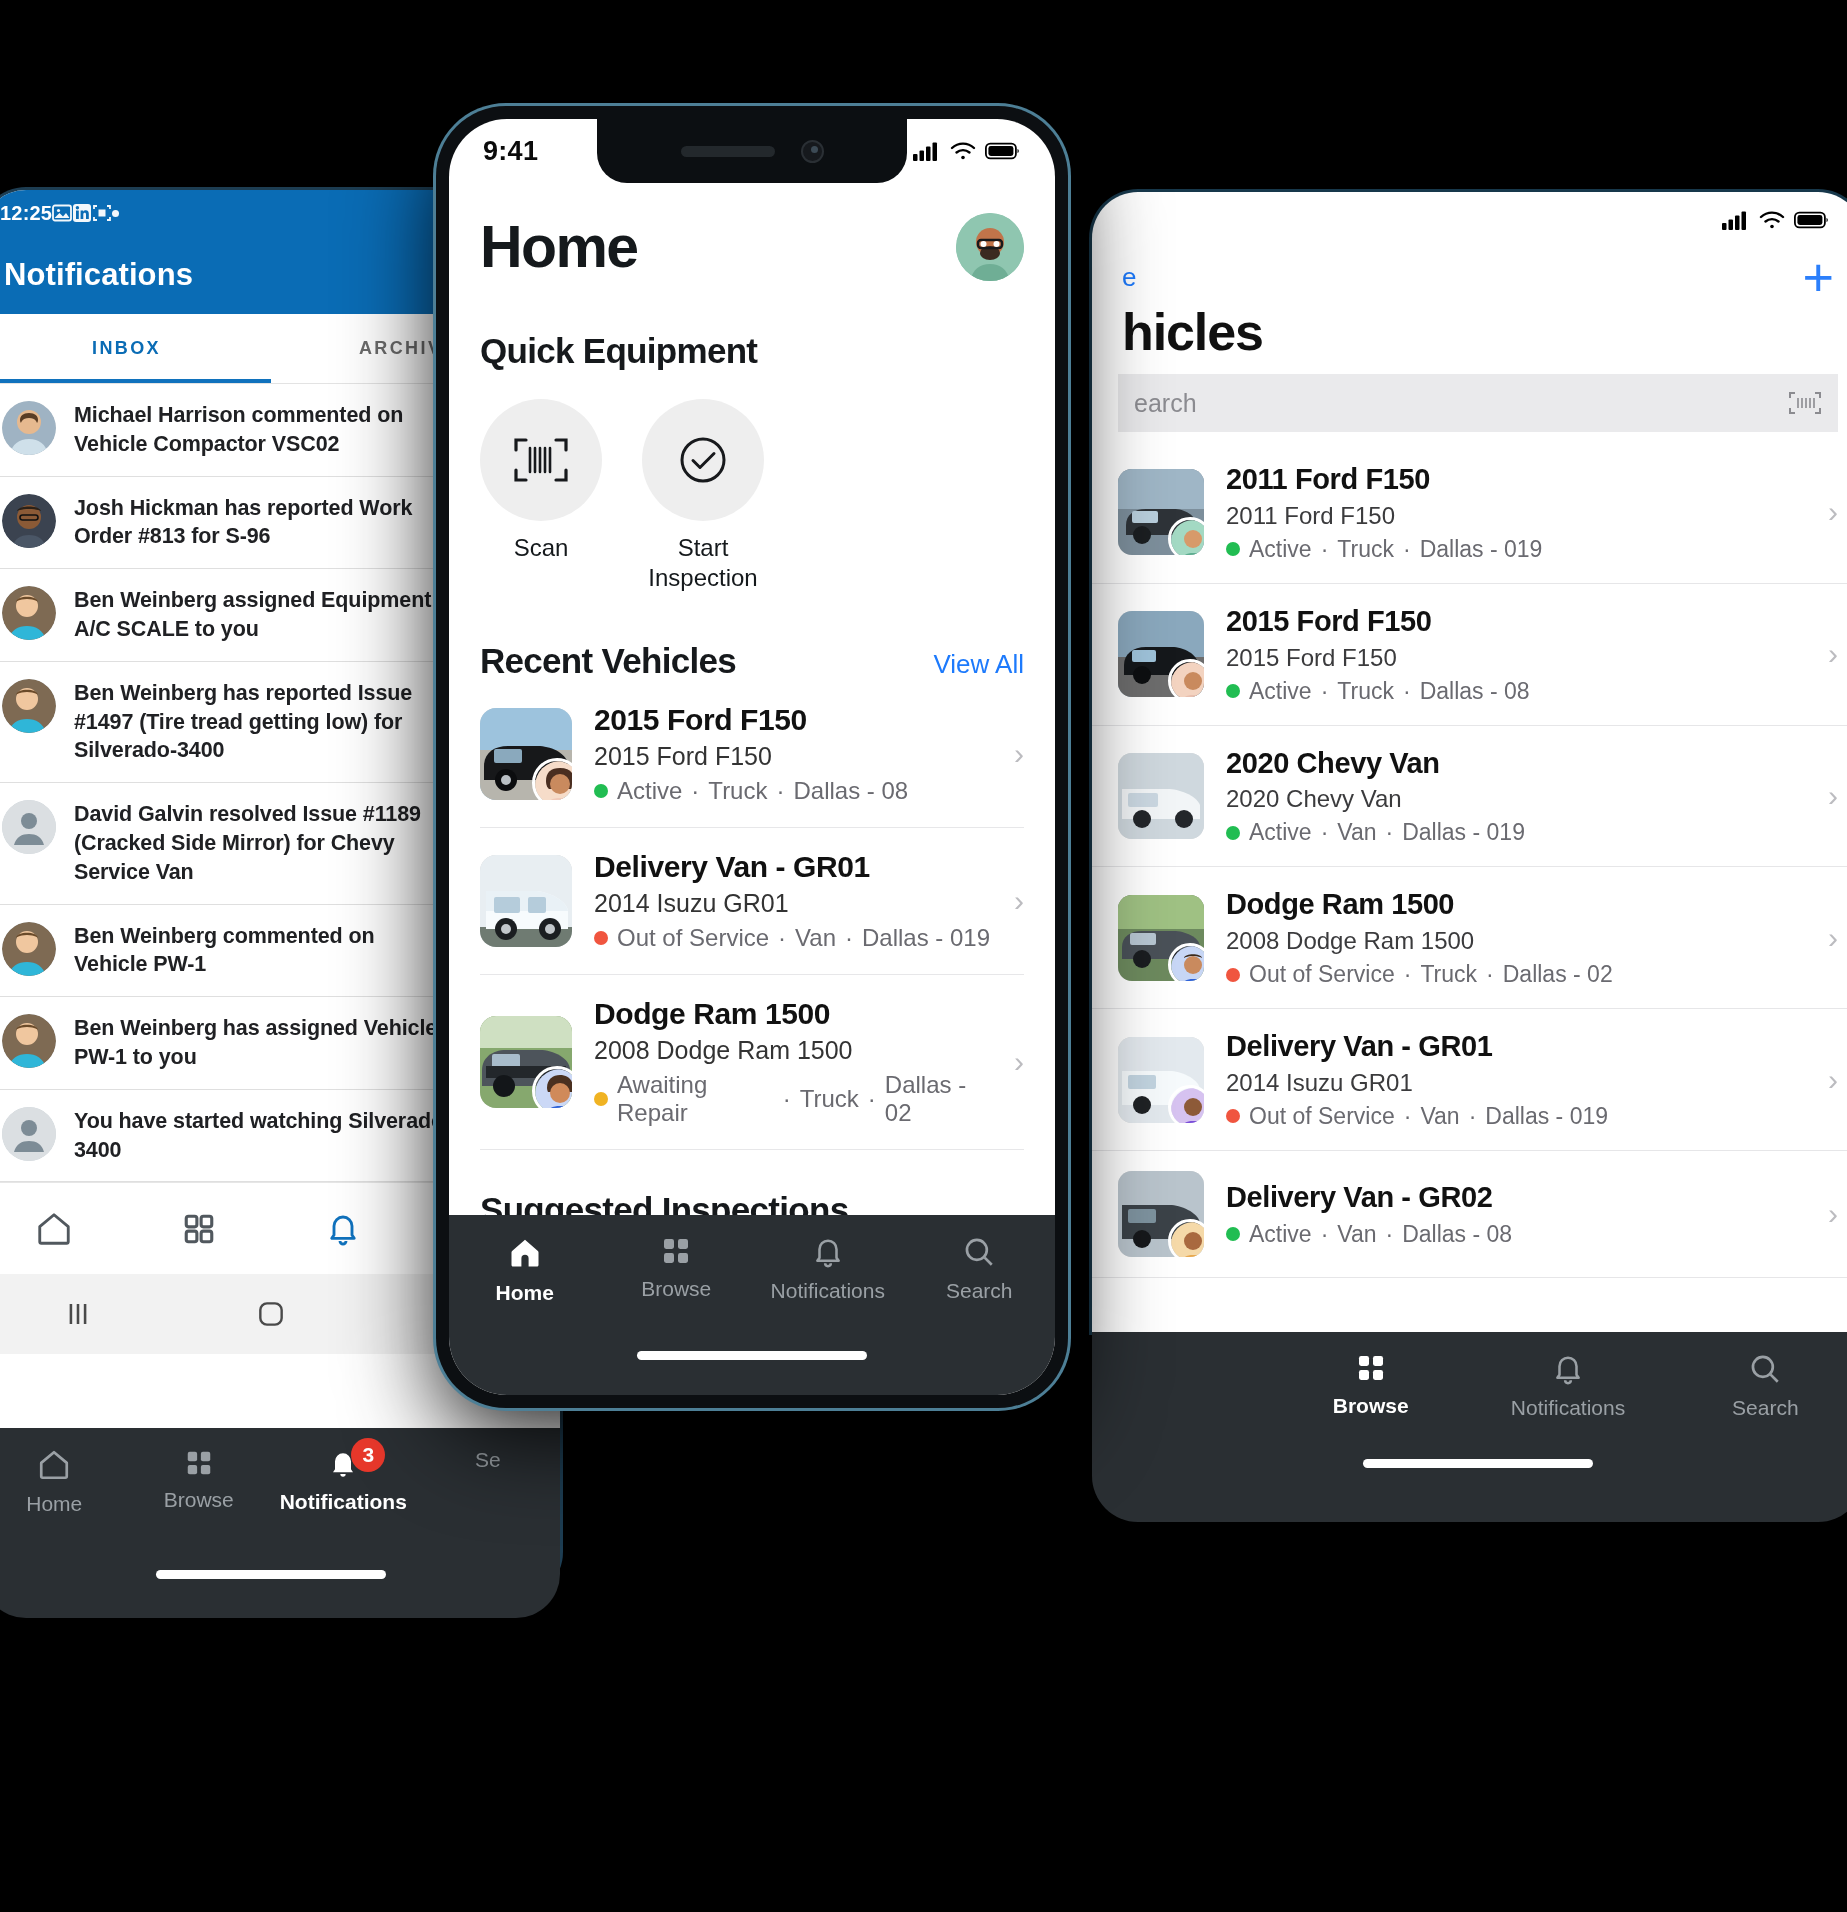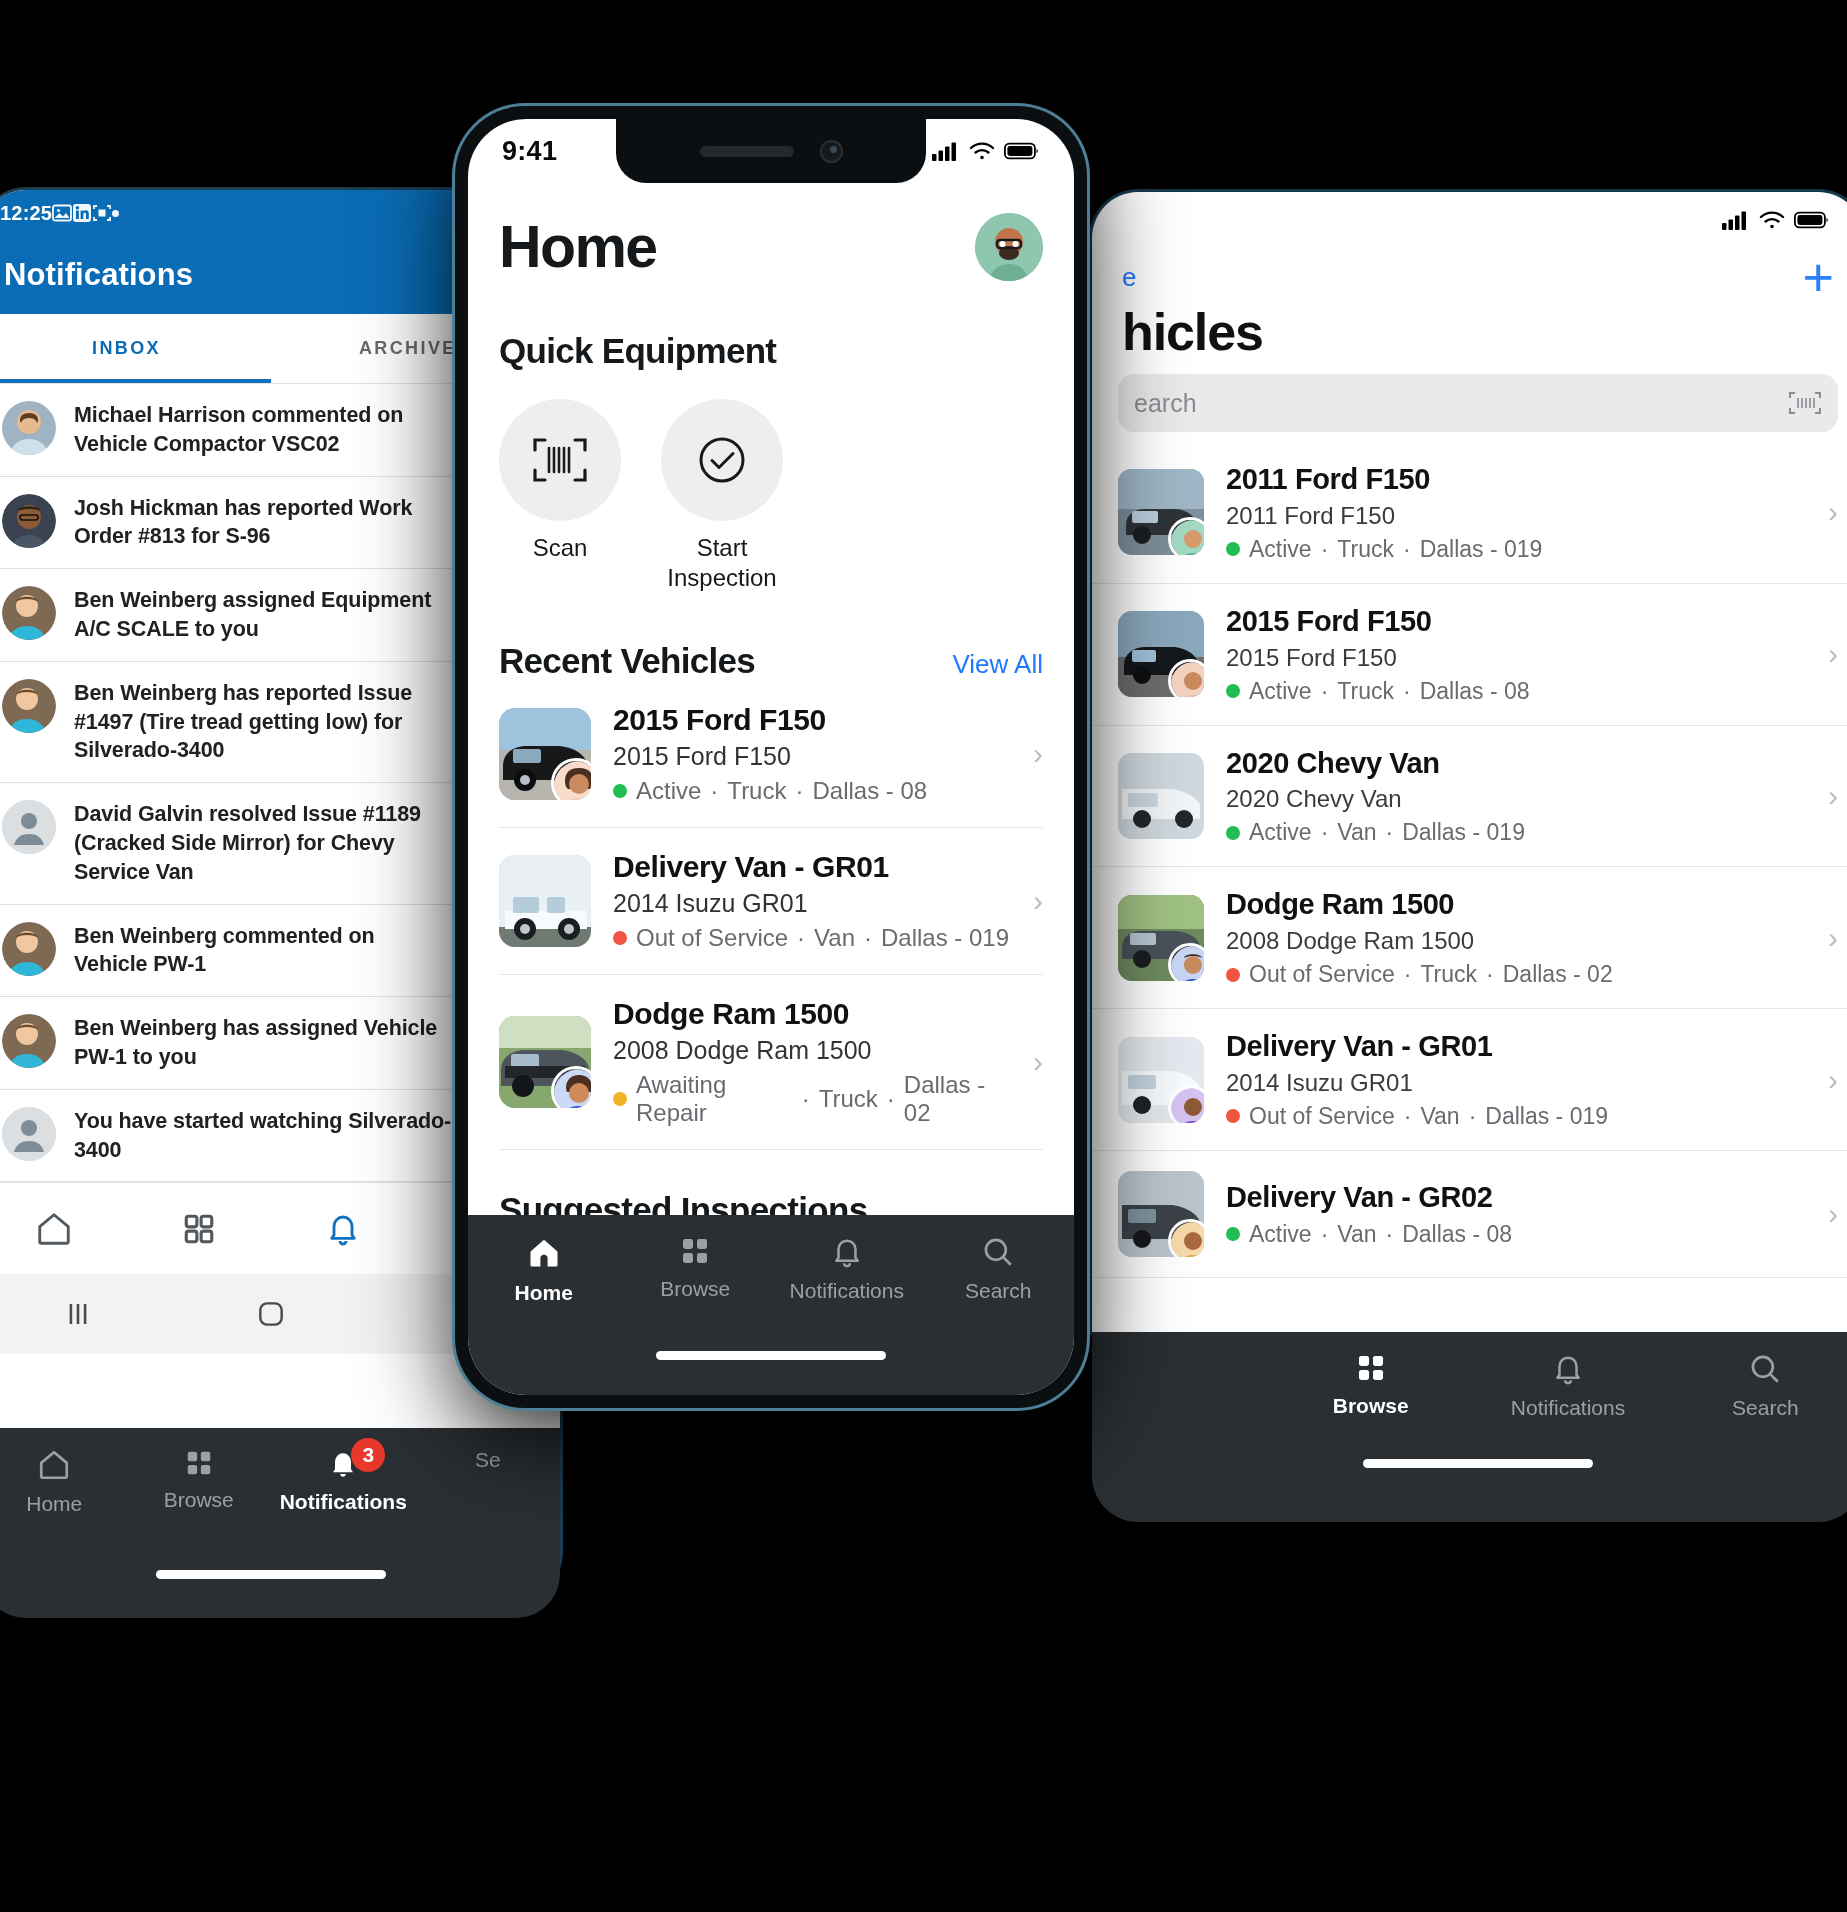--- a/index.html
+++ b/index.html
@@ -60,37 +60,37 @@
     overflow:hidden;
     box-shadow: 0 0 0 3px #17384b;
   }
   .rp-status { height:56px; display:flex; align-items:center; padding:0 34px 0 30px;}
   .rp-status .rs-right{ margin-left:auto; display:flex; align-items:center; gap:9px;}
   .rp-nav { display:flex; align-items:center; padding: 6px 30px 0 30px; height:52px;}
   .rp-back { color:#1d7afc; font-size:26px; }
   .rp-plus { margin-left:auto; color:#2b7ffb; font-size:54px; line-height:40px; font-weight:300;}
   .rp-title { font-size:52px; font-weight:800; letter-spacing:-1.1px; padding:2px 30px 12px 30px; color:#111;}
   .rp-search {
-    margin: 0 26px 10px 26px; height:58px; background:#eaeaec; border-radius:16px;
+    margin: 0 26px 10px 26px; height:58px; background:#eaeaec; border-radius:0;
     display:flex; align-items:center; padding:0 16px; gap:10px; color:#8b8b90; font-size:25px;
   }
   .rp-search .barcode { margin-left:auto; }
   .veh-row { display:flex; align-items:center; gap:22px; padding:20px 26px 20px 26px; border-bottom:1px solid #e6e6e8;}
   .veh-thumb { width:86px; height:86px; border-radius:14px; flex:none; overflow:hidden; position:relative; background:#d8d8d8;}
   .veh-thumb .mini-av { position:absolute; right:-8px; bottom:-6px; width:44px; height:44px; border-radius:50%; border:3px solid #fff; overflow:hidden;}
   .veh-info { flex:1; min-width:0;}
   .veh-title { font-size:29px; font-weight:700; color:#111; letter-spacing:-.4px; line-height:1.2;}
   .veh-sub { font-size:24px; color:#3b3b3d; margin-top:5px;}
   .veh-status { font-size:23px; color:#6a6a70; margin-top:6px; display:flex; align-items:center; gap:9px;}
   .dot { width:14px; height:14px; border-radius:50%; flex:none;}
   .chev { color:#bcbcc0; font-size:30px; flex:none;}
 
   
   .iphone-shell {
-    position:absolute; left:455px; top:106px;
+    position:absolute; left:436px; top:106px;
     width:632px; height:1302px;
     background:#0c0f12;
     border-radius:70px;
     box-shadow: 0 0 0 3px #4d7f96, 0 30px 90px rgba(0,0,0,.85);
     padding:13px;
   }
   .iphone-screen {
     width:100%; height:100%; background:#fff; border-radius:58px; overflow:hidden; position:relative;
   }
   .notch {

